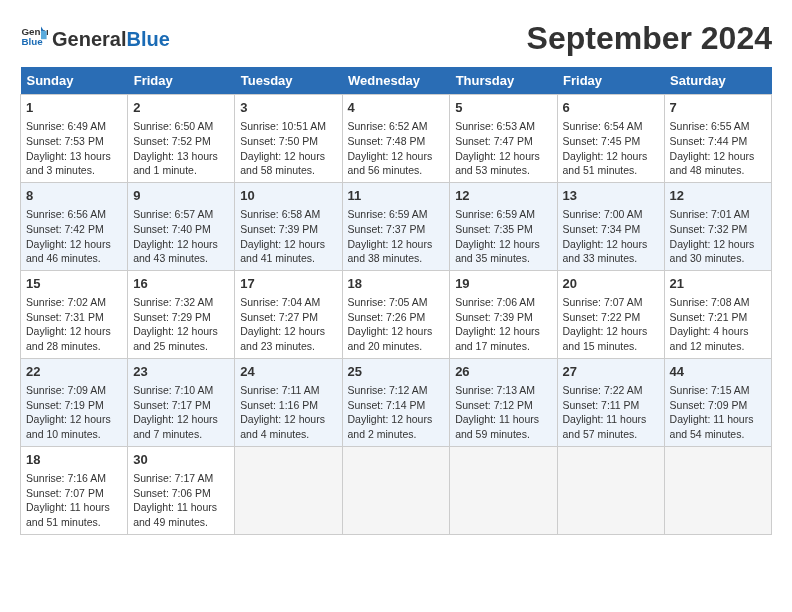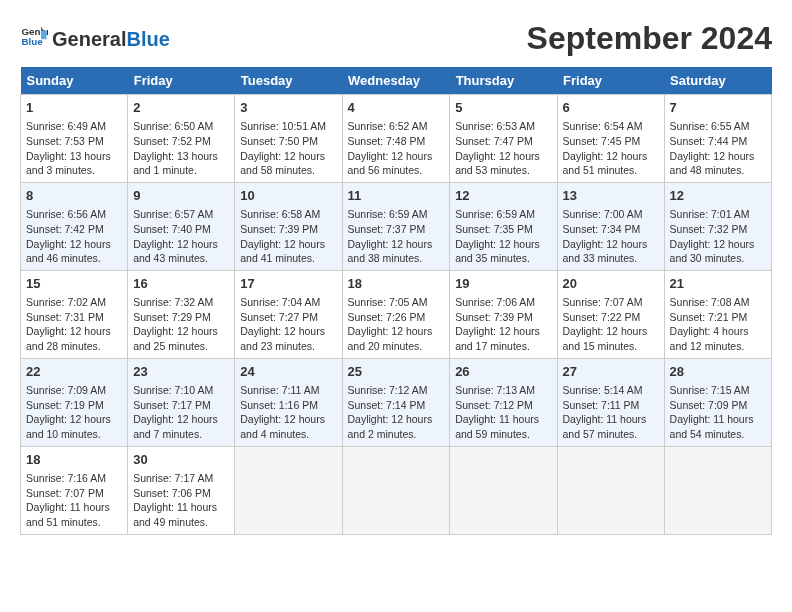--- a/index.html
+++ b/index.html
@@ -270,26 +270,26 @@
     <span>Daylight: 12 hours and 2 minutes.</span>
   </td>
         <td>
     <span class="day-num">26</span>
     <span>Sunrise: 7:13 AM</span><br>
     <span>Sunset: 7:12 PM</span><br>
     <span>Daylight: 11 hours and 59 minutes.</span>
   </td>
         <td>
     <span class="day-num">27</span>
-    <span>Sunrise: 5:14 AM</span><br>
+    <span>Sunrise: 7:22 AM</span><br>
     <span>Sunset: 7:11 PM</span><br>
     <span>Daylight: 11 hours and 57 minutes.</span>
   </td>
         <td>
-    <span class="day-num">28</span>
+    <span class="day-num">44</span>
     <span>Sunrise: 7:15 AM</span><br>
     <span>Sunset: 7:09 PM</span><br>
     <span>Daylight: 11 hours and 54 minutes.</span>
   </td>
       </tr>
       <tr>
         <td>
     <span class="day-num">18</span>
     <span>Sunrise: 7:16 AM</span><br>
     <span>Sunset: 7:07 PM</span><br>

